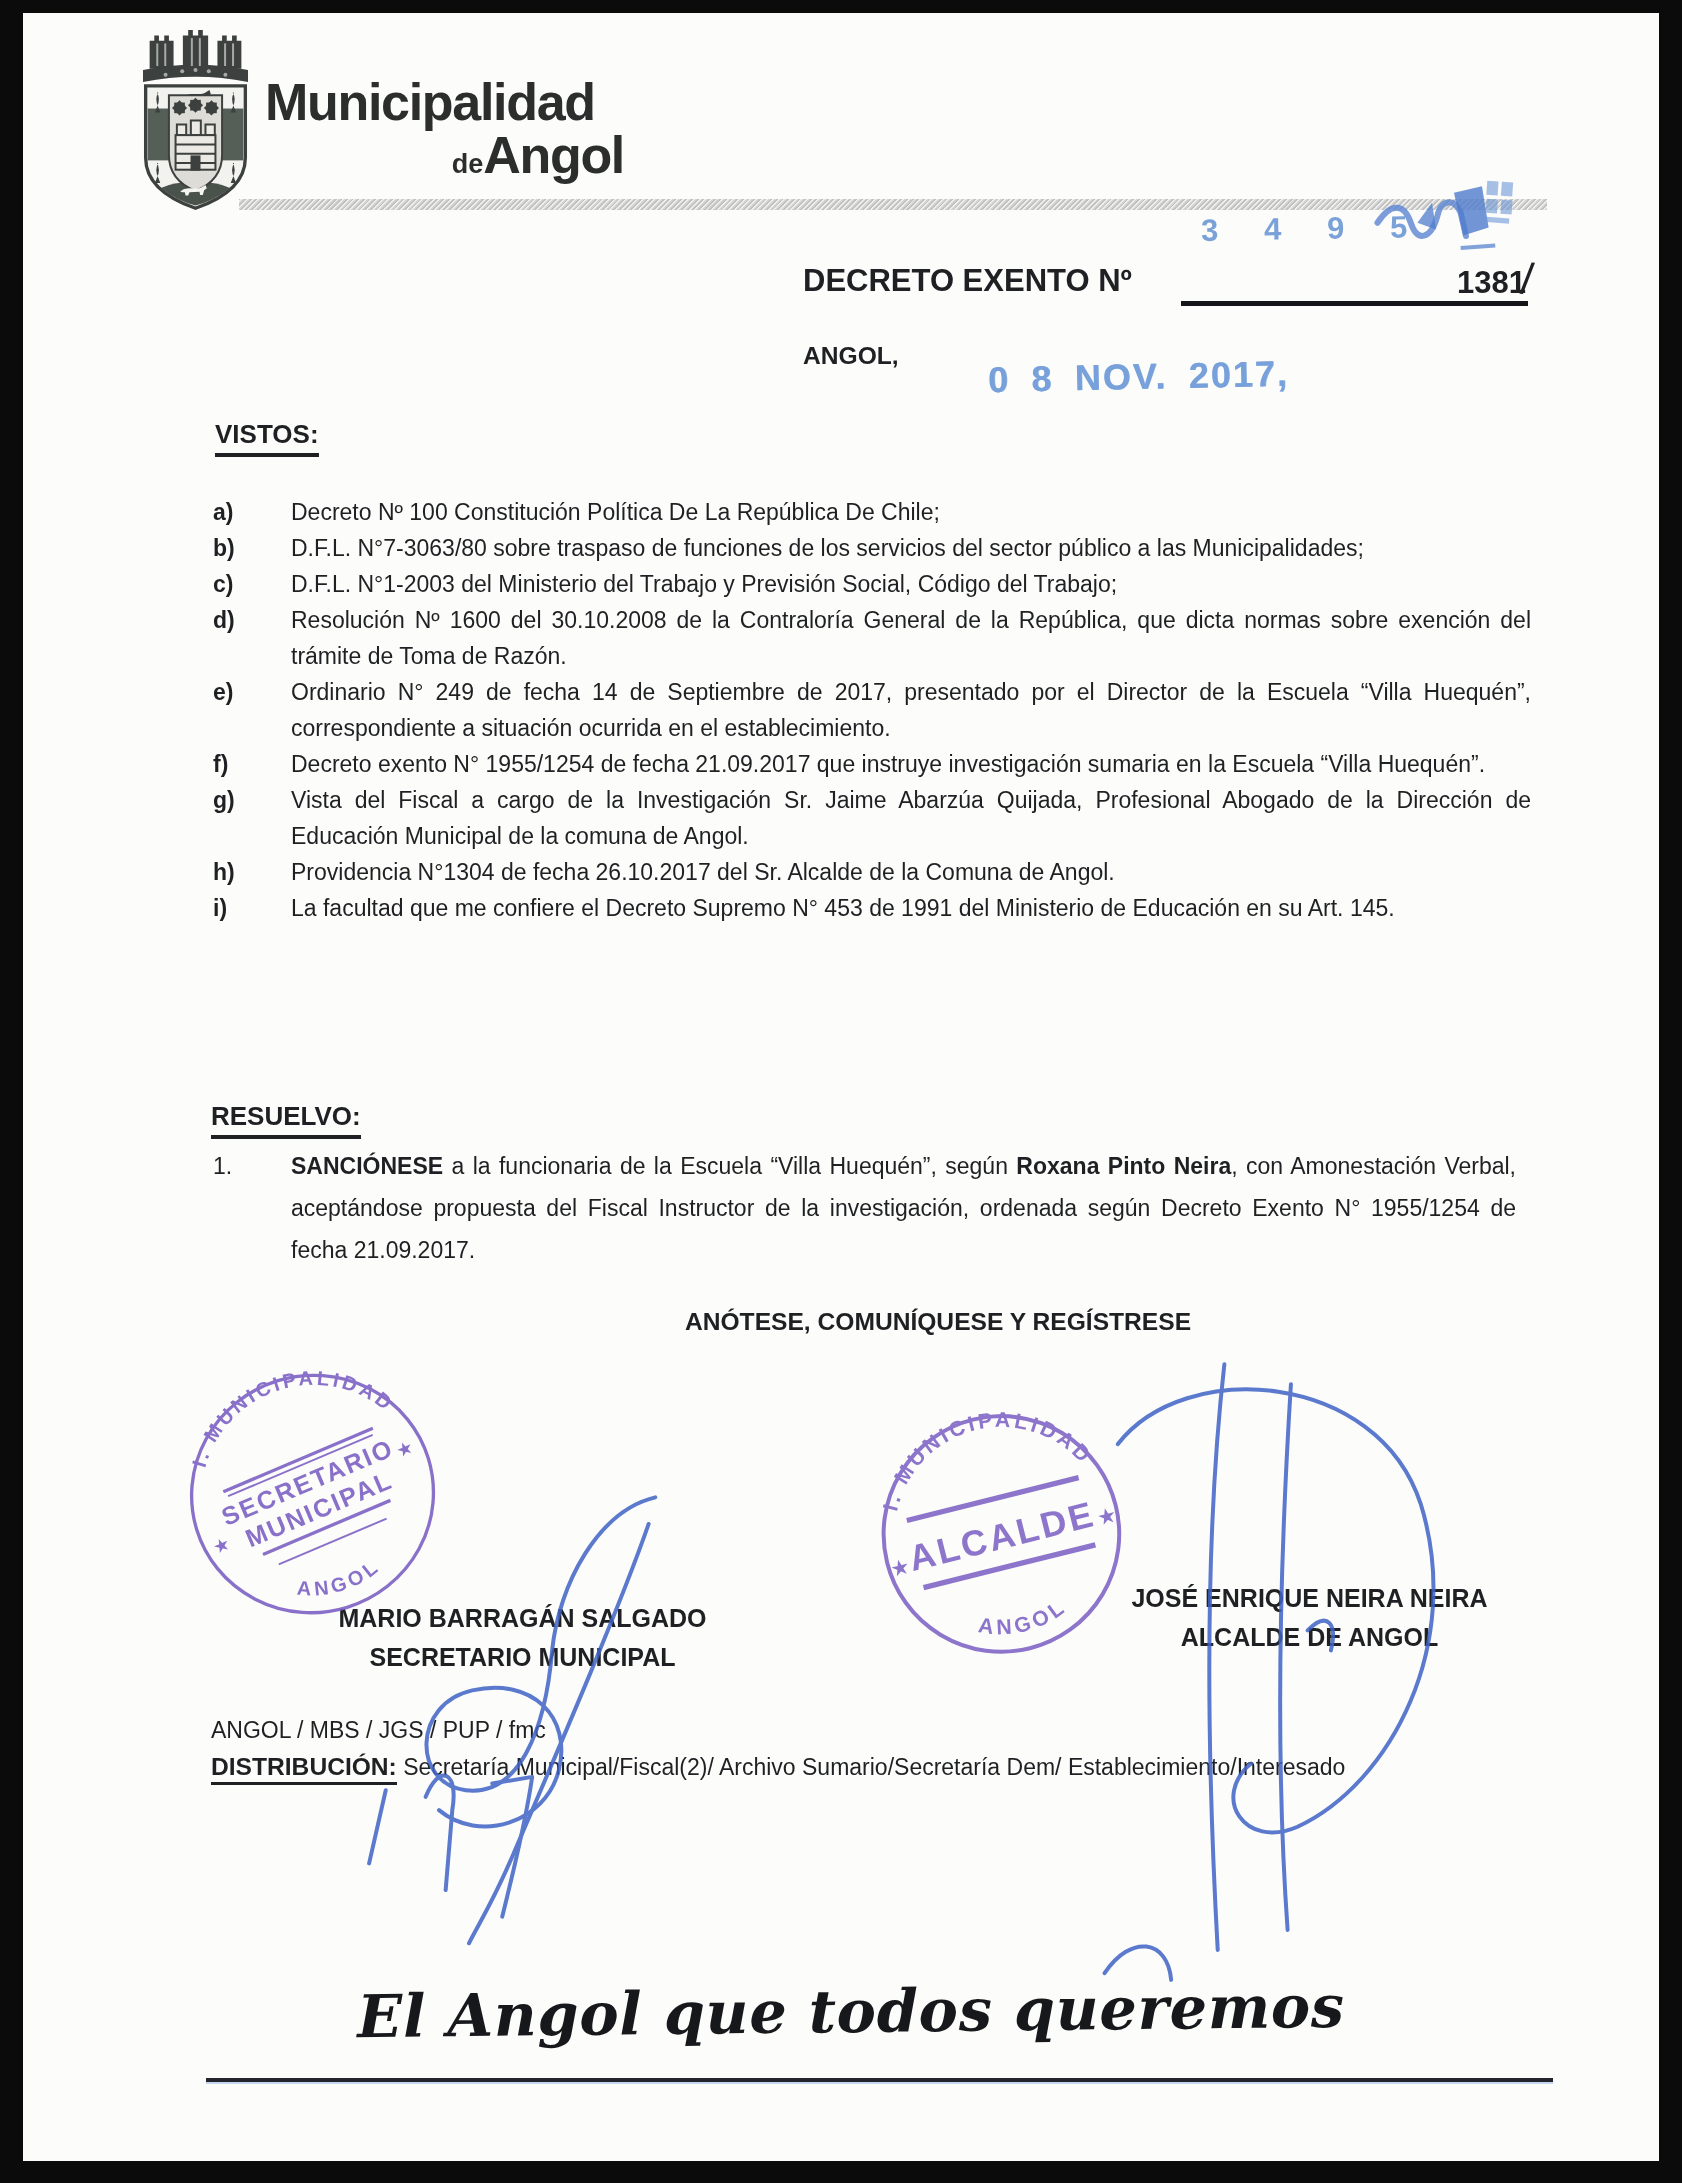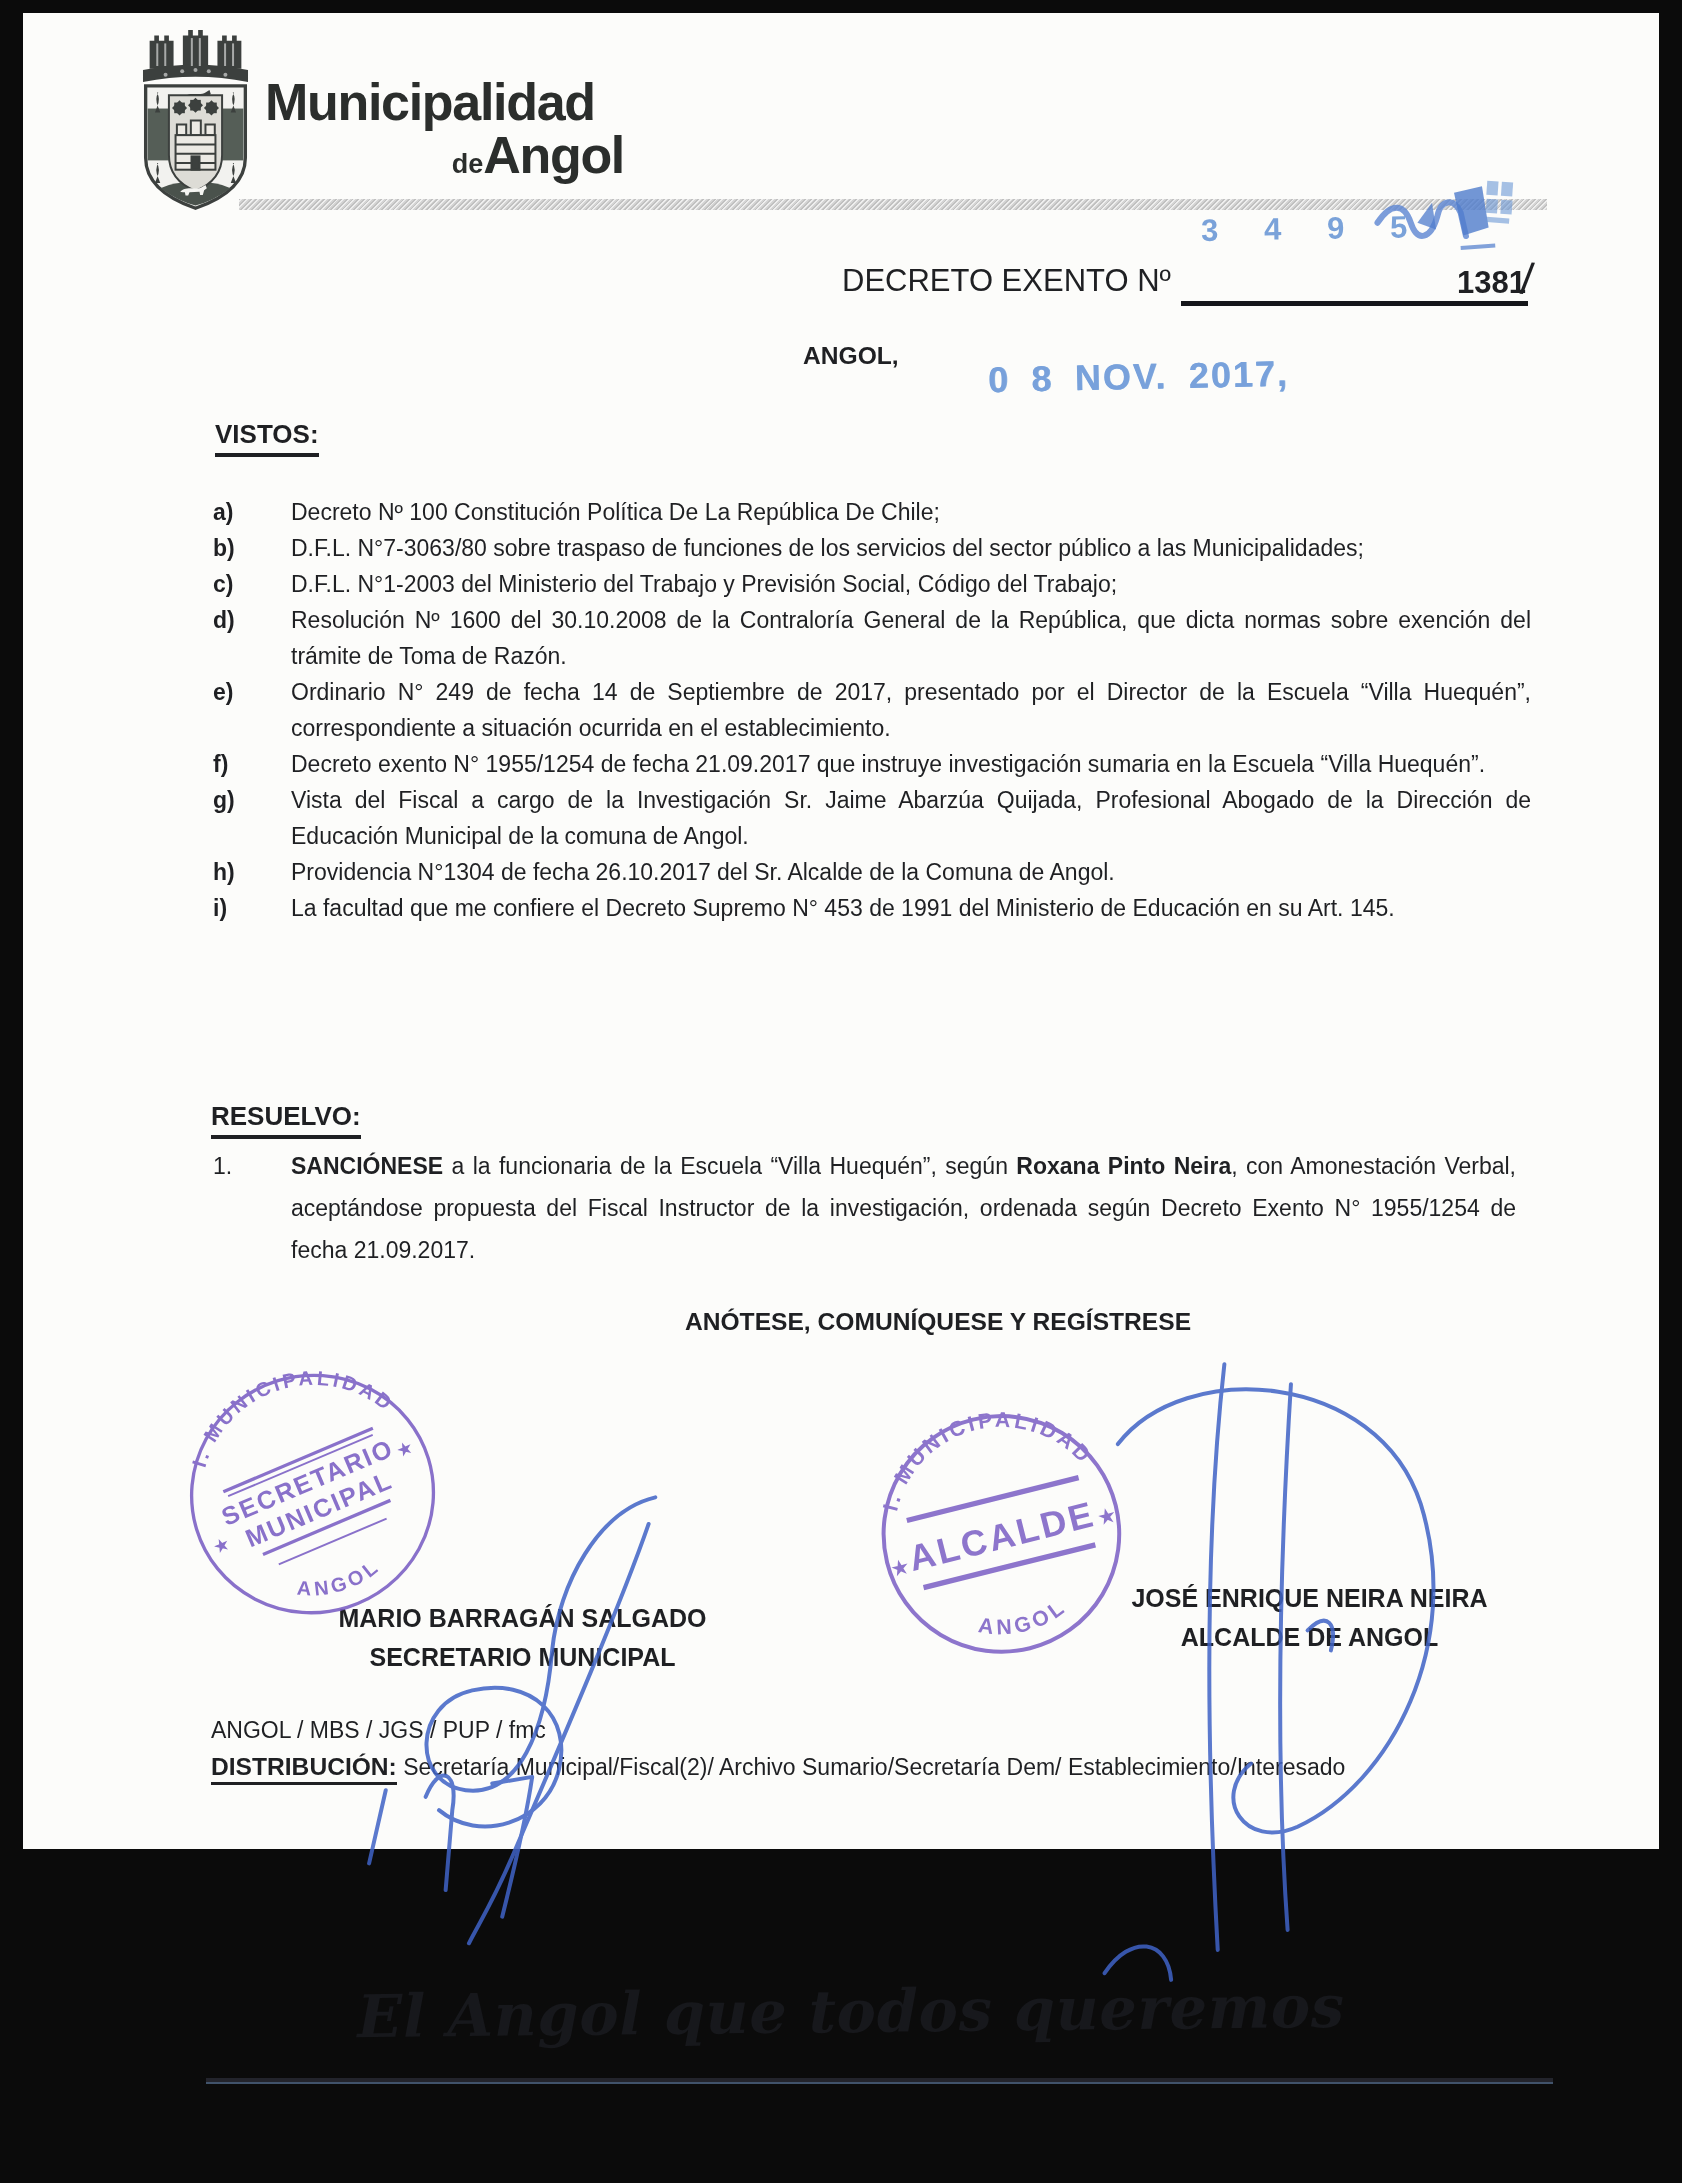--- a/index.html
+++ b/index.html
@@ -4,40 +4,40 @@
 <style>
   html,body{margin:0;padding:0;}
   body{
     width:1682px;height:2183px;
     background:#0b0b0b;
     position:relative;
     font-family:"Liberation Sans", sans-serif;
     overflow:hidden;
   }
   .page{
-    position:absolute;left:23px;top:13.3px;width:1636px;height:1836px;
+    position:absolute;left:23px;top:13.3px;width:1636px;height:2148px;
     background:#fcfcfa;
   }
   .abs{position:absolute;}
   .ink{color:#1f2023;}
 
   
   .wordmark1{left:242px;top:59px;font-size:52px;font-weight:800;letter-spacing:-1.3px;color:#2b2e2c;}
   .wordmark2{left:242px;top:112px;width:359px;text-align:right;color:#2b2e2c;white-space:nowrap;}
   .wordmark2 .de{font-size:27px;font-weight:700;}
   .wordmark2 .angol{font-size:52px;font-weight:800;letter-spacing:-1.3px;}
   .hatch{
     left:216px;top:186px;width:1308px;height:10.7px;
     background:repeating-linear-gradient(135deg,#b6b6b6 0 1.3px,#ececec 1.3px 2.7px,#cdcdcd 2.7px 4px);
     opacity:.85;
   }
 
   
   .stamp-num{left:1178px;top:198px;font-size:31px;font-weight:700;letter-spacing:18.6px;color:#6d99d6;transform:rotate(-1deg);opacity:.9;}
-  .decreto-label{left:780px;top:250px;font-size:31px;font-weight:400;margin-left:39px;}
+  .decreto-label{left:780px;top:250px;font-size:31px;font-weight:700;}
   .decreto-line{left:1158px;top:288px;width:347px;height:4.7px;background:#15161a;}
   .decreto-number{left:1390px;top:252px;font-size:31px;font-weight:700;margin-left:44px;}
   .decreto-slash{left:1498px;top:241px;font-size:44px;font-weight:400;transform:rotate(6deg);}
   .angol-label{left:780px;top:329px;font-size:24.6px;font-weight:800;}
   .date-stamp{left:965px;top:343px;font-size:36px;font-weight:700;letter-spacing:2px;word-spacing:9.3px;
     color:#6d9ad9;transform:rotate(-1.2deg);opacity:.92;text-shadow:0.7px 0 0 #86aede;}
 
   
   .sec-heading{font-size:26px;font-weight:800;border-bottom:4px solid #1f2023;padding-bottom:2.7px;}
   .vistos-h{left:192px;top:406px;}

